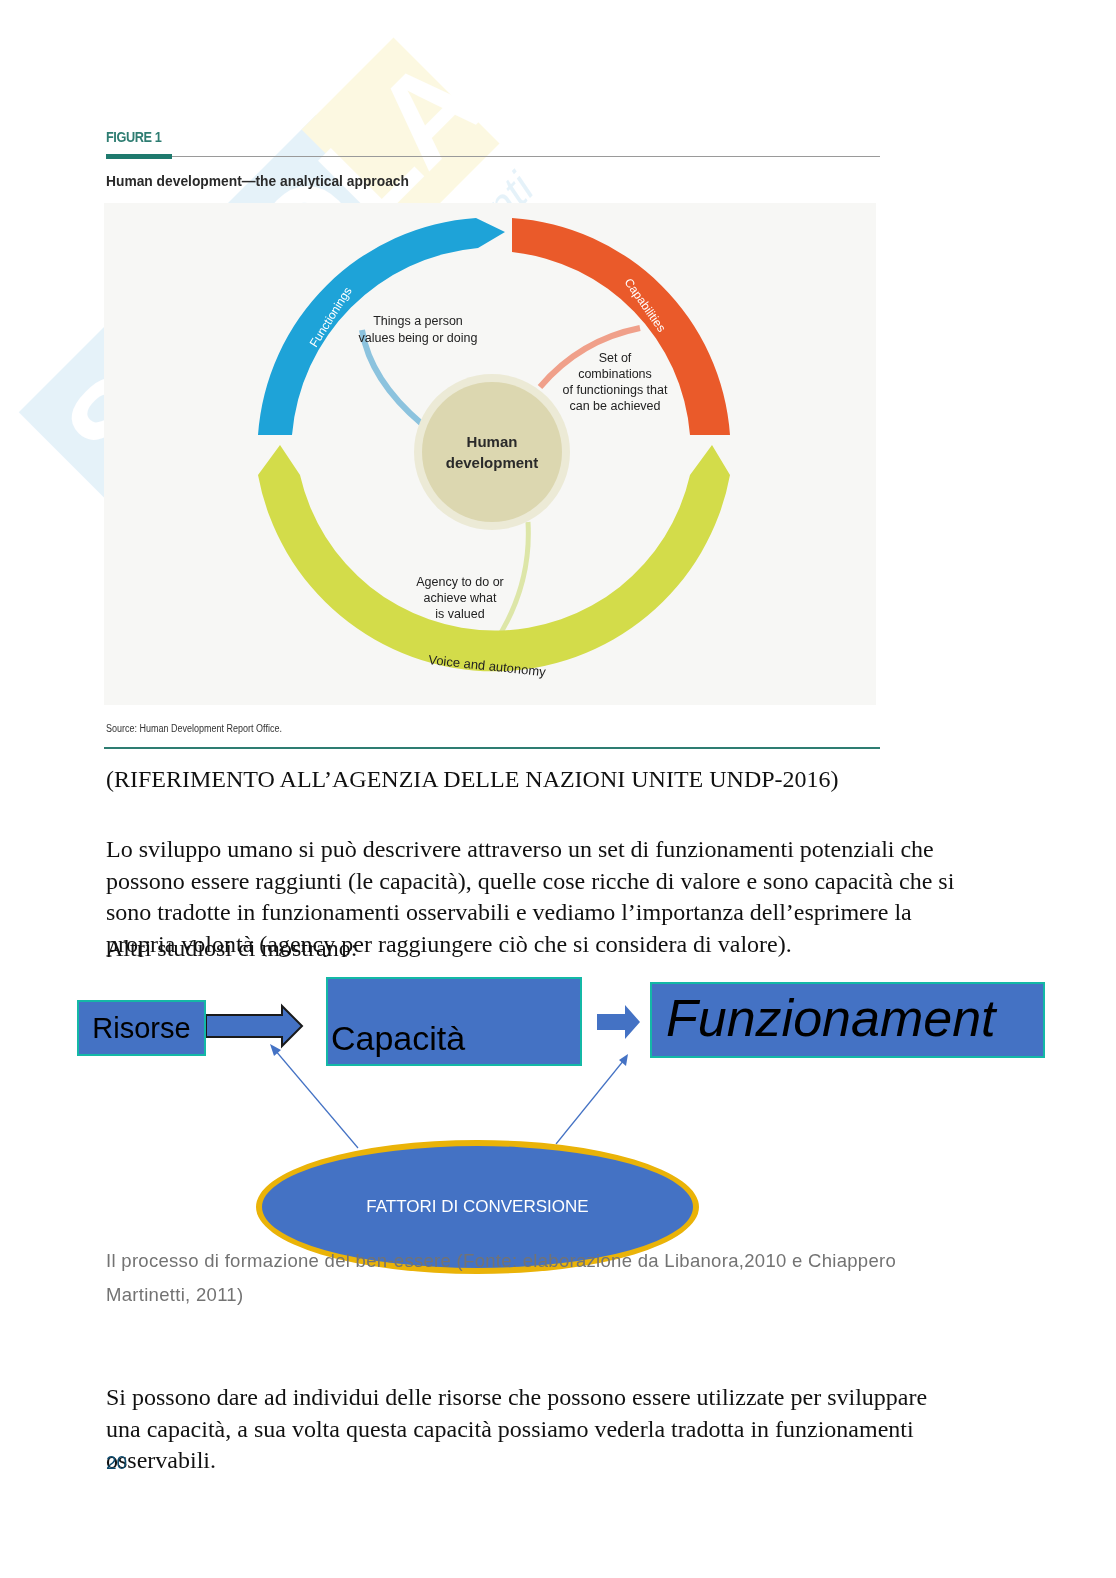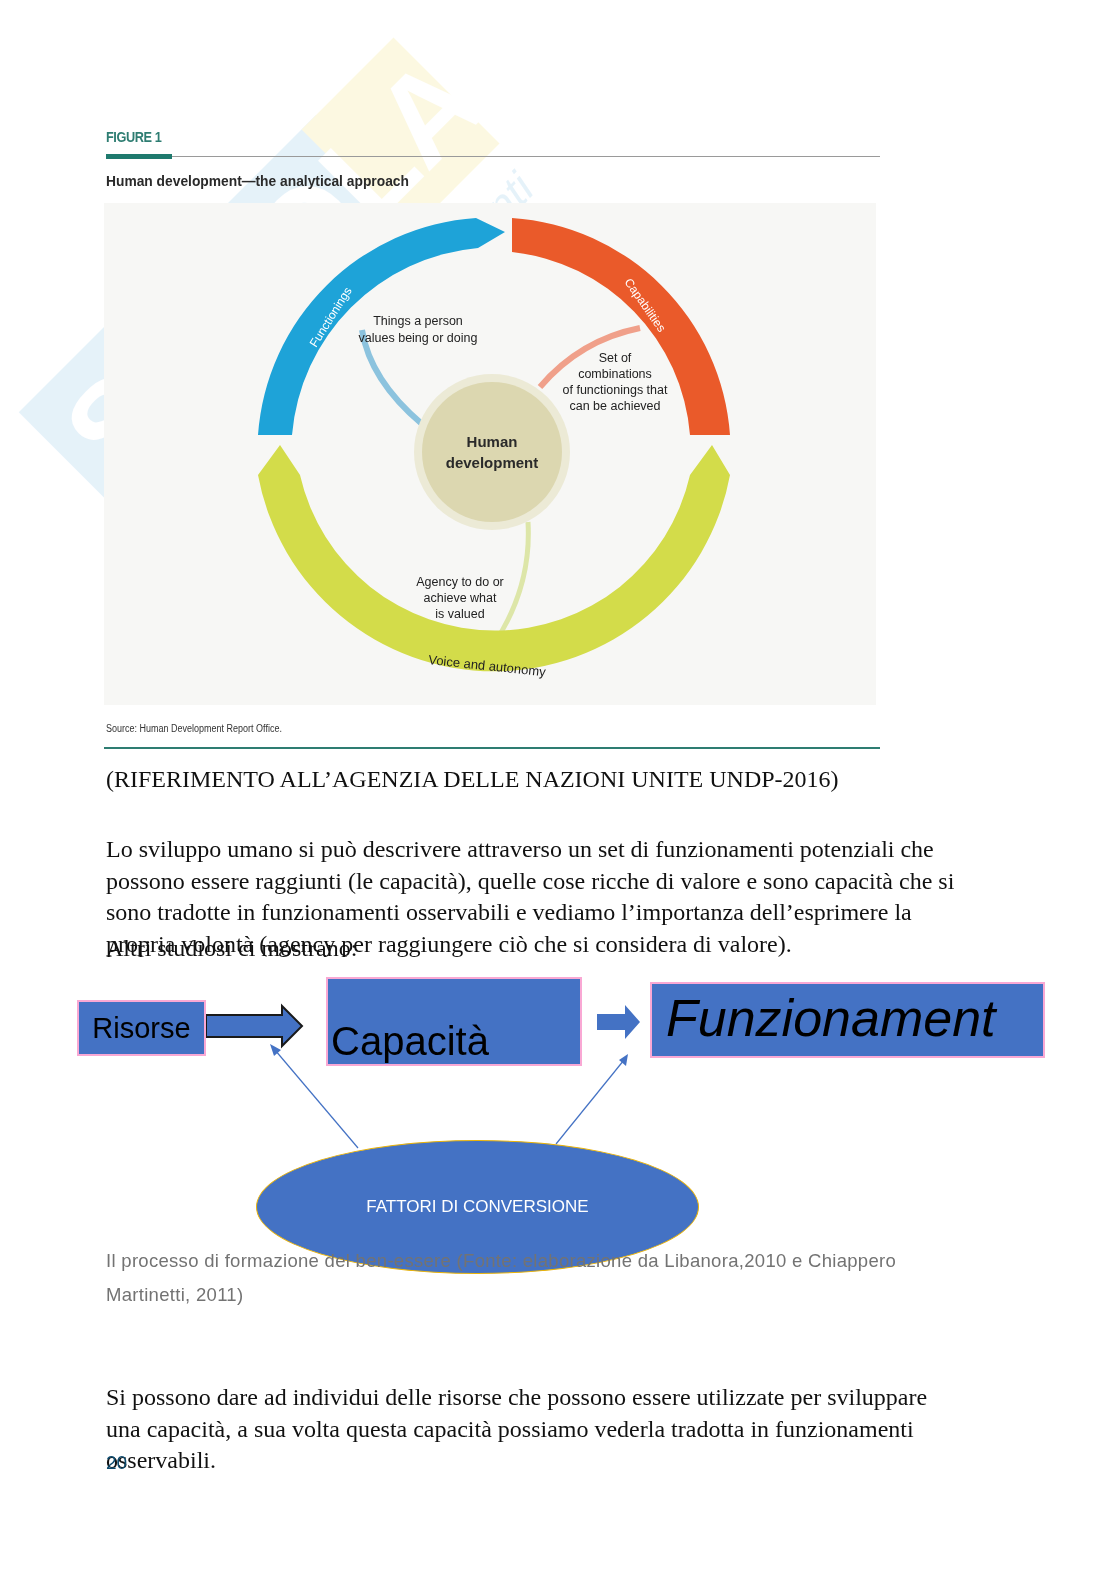--- a/index.html
+++ b/index.html
@@ -12,27 +12,27 @@
   .fig-panel { left:104px; top:203px; width:772px; height:502px; background:#f7f7f5; }
   .fig-source { left:106px; top:723px; font-family:"Liberation Sans", sans-serif; font-size:10px; color:#333; transform:scaleX(0.9); transform-origin:left; }
   .fig-bottom-rule { left:104px; top:747px; width:776px; height:2px; background:#2e7d72; }
   .body-text { font-size:24px; line-height:31.5px; left:106px; width:860px; }
   .ref-line { top:764px; }
   .para1 { top:800px;margin-top:34px; }
   .para-altri { top:933px; }
   .caption { left:106px; top:1244px; width:860px; font-family:"Liberation Sans", sans-serif; font-size:18.5px; line-height:34px; color:#737373; font-weight:300; letter-spacing:0.3px; }
   .para2 { top:1382px; }
   .page-num { left:106px; top:1452px; font-family:"Liberation Sans", sans-serif; font-size:19px; color:#0c4a6e; }
-  .box { background:#4472c4; border:2px solid #f9a8d4; box-sizing:border-box; color:#000; font-family:"Liberation Sans", sans-serif; }
+  .box { background:#4472c4; border:2px solid #14b8a6; box-sizing:border-box; color:#000; font-family:"Liberation Sans", sans-serif; }
   .box-risorse { left:77px; top:1000px; width:129px; height:56px; font-size:29px; display:flex; align-items:center; justify-content:center; }
-  .box-capacita { left:326px; top:977px; width:256px; height:89px; font-size:40px; }
+  .box-capacita { left:326px; top:977px; width:256px; height:89px; font-size:34px; }
   .box-capacita span { position:absolute; left:3px; top:40px; }
   .box-funz { left:638px; top:982px; width:395px; height:76px; font-size:52px; font-style:italic; overflow:hidden; white-space:nowrap;margin-left:12px; }
   .box-funz span { position:absolute; left:14px; top:4px; }
-  .ellipse { left:256px; top:1140px; width:443px; height:134px; border-radius:50%; background:#4472c4; border:1px solid #eab308; box-sizing:border-box; color:#fff; font-family:"Liberation Sans", sans-serif; font-size:17px; line-height:28px; text-align:center; display:flex; flex-direction:column; justify-content:center; }
+  .ellipse { left:256px; top:1140px; width:443px; height:134px; border-radius:50%; background:#4472c4; border:6px solid #eab308; box-sizing:border-box; color:#fff; font-family:"Liberation Sans", sans-serif; font-size:17px; line-height:28px; text-align:center; display:flex; flex-direction:column; justify-content:center; }
   .watermark { left:0; top:0; width:1116px; height:1578px; pointer-events:none; }
   svg text { font-family:"Liberation Sans", sans-serif; }
 </style>
 </head>
 <body>
 
 <svg class="abs watermark" viewBox="0 0 1116 1578">
   <g transform="translate(245,285) rotate(-45)" opacity="0.22">
     <rect x="-250" y="-70" width="420" height="150" fill="#8ec5e8"></rect>
     <rect x="150" y="-70" width="130" height="150" fill="#f4e27a"></rect>

